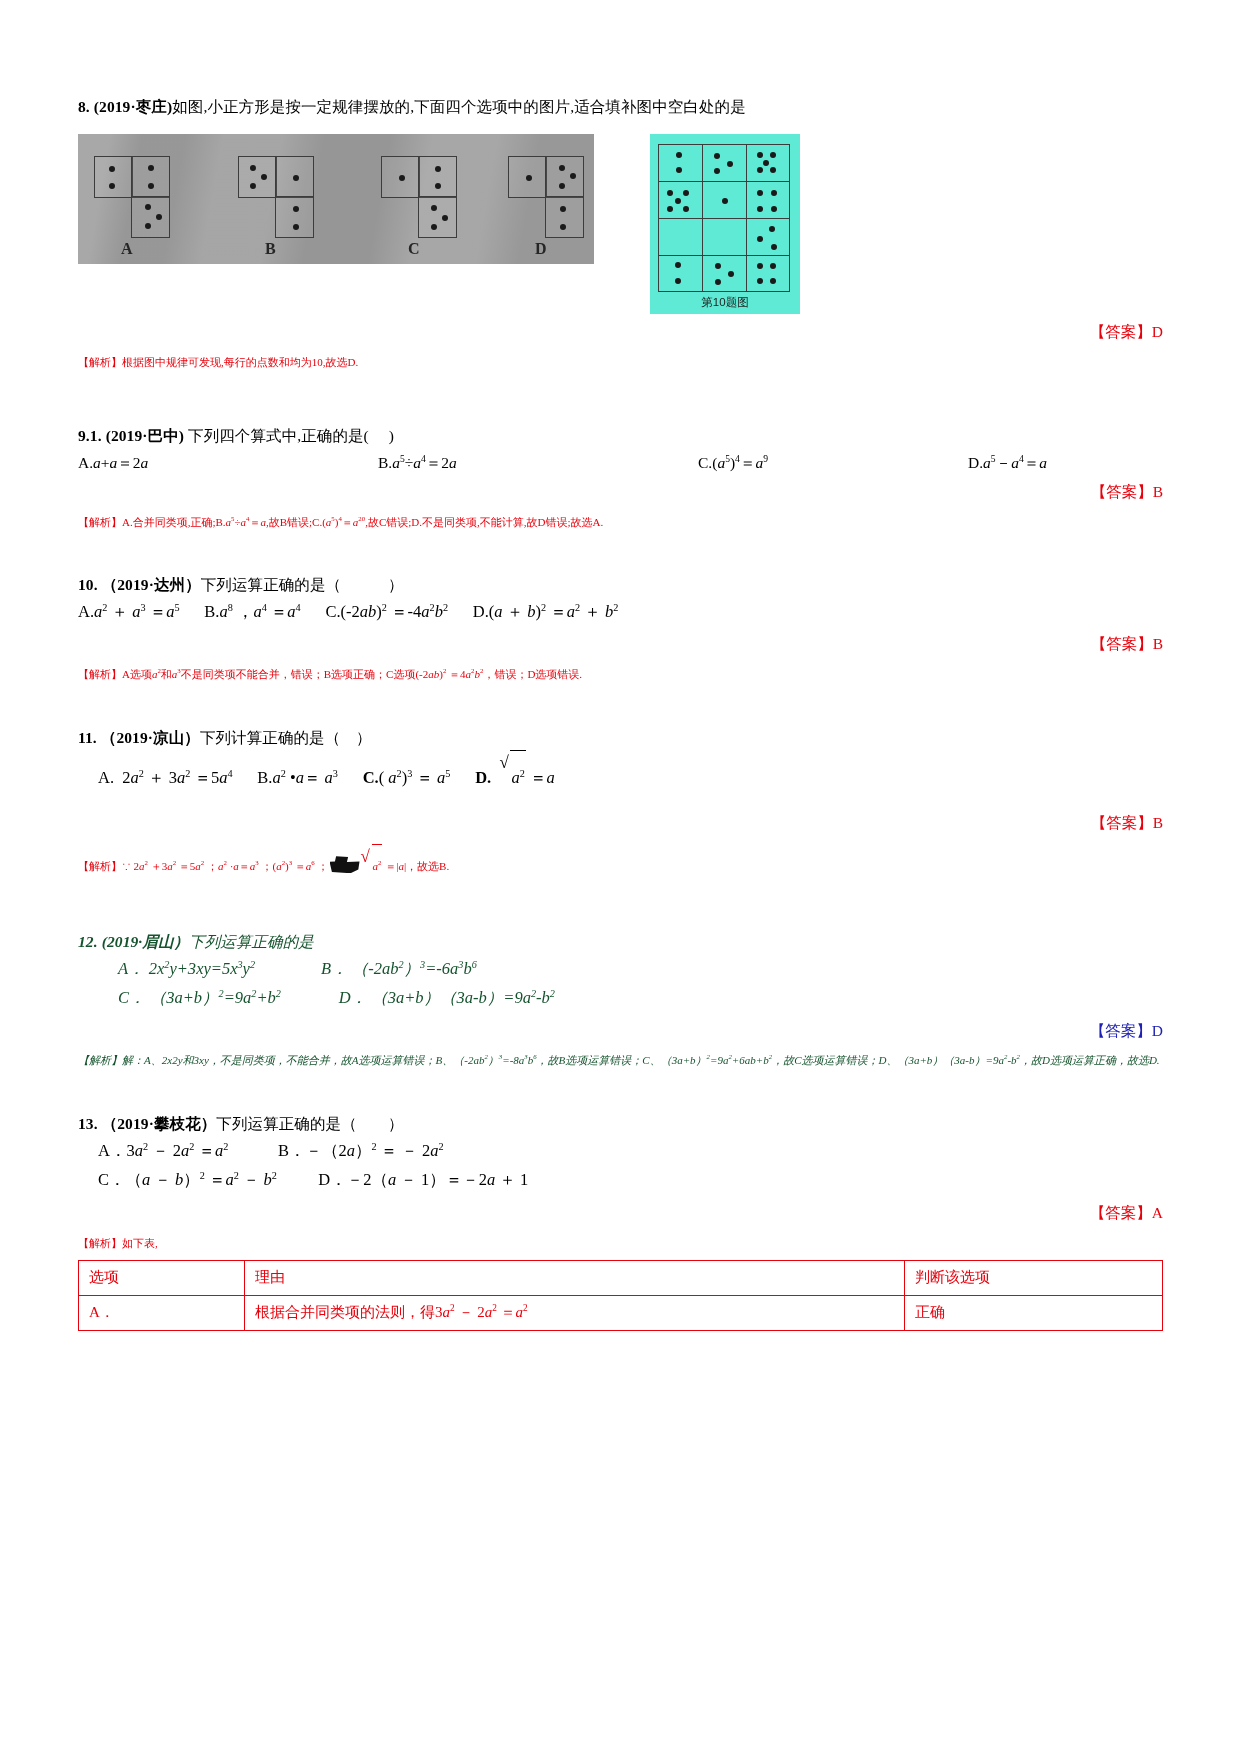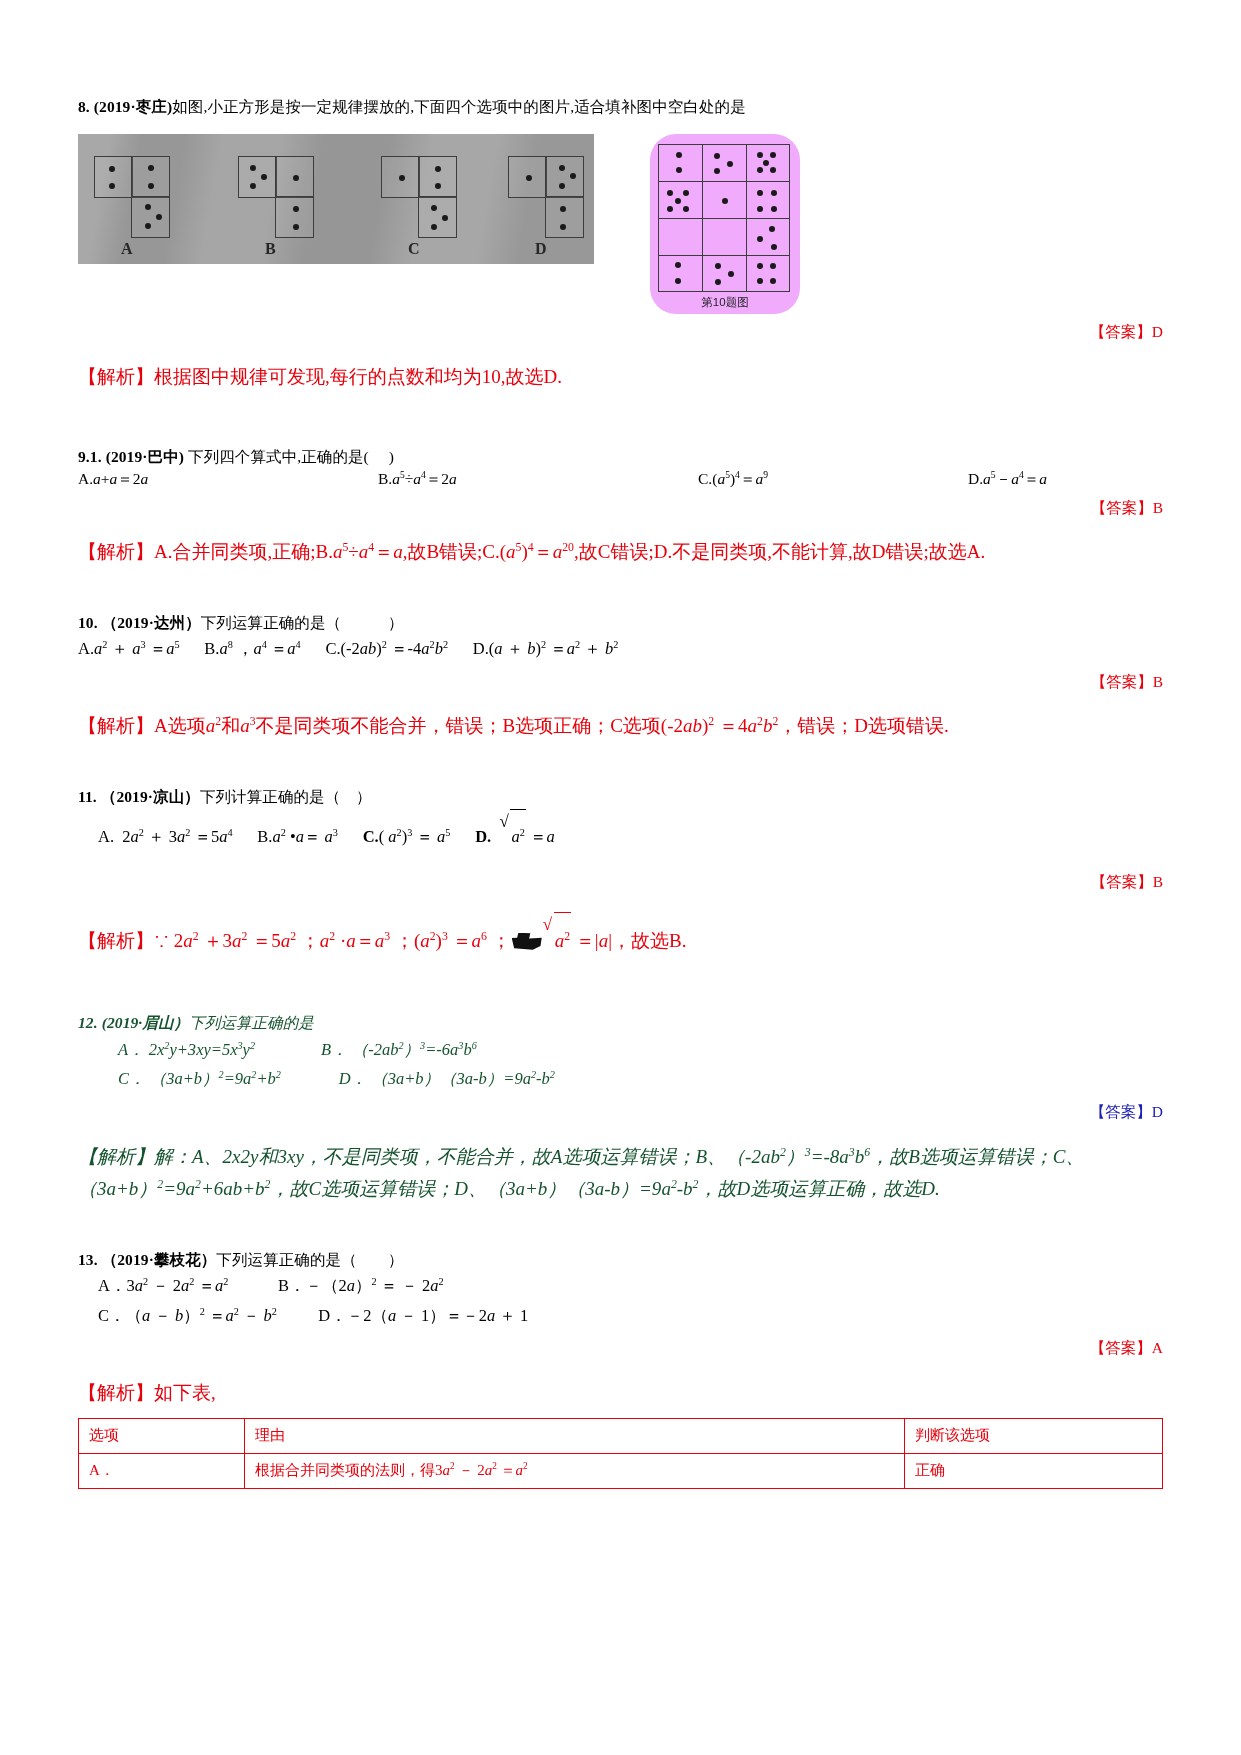--- a/index.html
+++ b/index.html
@@ -27,21 +27,21 @@
   sup{font-size:0.62em;vertical-align:super;line-height:0;}
 
   .q-head{
     font-size:15.5px;
     font-weight:bold;
     letter-spacing:0.1px;
     line-height:1.5;
   }
   .q-head .normal{font-weight:normal;}
   .ans-line{font-size:15.5px;line-height:1.65;margin-top:5px;text-align:right;}
-  .exp-line{font-size:19px;line-height:1.72;margin-top:16px;}
+  .exp-line{font-size:11px;line-height:1.72;margin-top:8px;}
 
   .fig-row{
     display:flex;
     align-items:flex-start;
     margin-top:16px;
     gap:56px;
   }
   .fig-strip{
     position:relative;
     width:516px;
@@ -69,25 +69,24 @@
   }
   .opt-label{
     position:absolute;
     font-family:"Liberation Serif",serif;
     font-size:16px;
     color:#262626;
     font-weight:600;
   }
   .fig-grid-wrap{
     width:150px;
-    background:#f0abfc;
+    background:#5eead4;
     padding:10px 8px 4px 8px;
     box-sizing:border-box;
     position:relative;
-    border-radius:26px;
   }
   .grid{
     position:relative;
     width:132px;height:148px;
     border:1.6px solid #3c3c3c;
     box-sizing:border-box;
   }
   .gcell{
     position:absolute;
     box-sizing:border-box;
@@ -99,20 +98,21 @@
     font-size:11.5px;
     color:#1f1f1f;
     padding-top:3px;
     font-family:"Liberation Sans",sans-serif;
   }
 
   .q-block{margin-top:22px;}
   .opts-row{
     display:flex;
     font-size:15.5px;
+    margin-top:6px;
   }
   .opts-row > div{white-space:nowrap;}
 
   .mathline{font-size:16.5px;line-height:1.8;}
 
   .sqrt{
     display:inline-block;
     position:relative;
     padding-left:11px;
     padding-top:1px;

